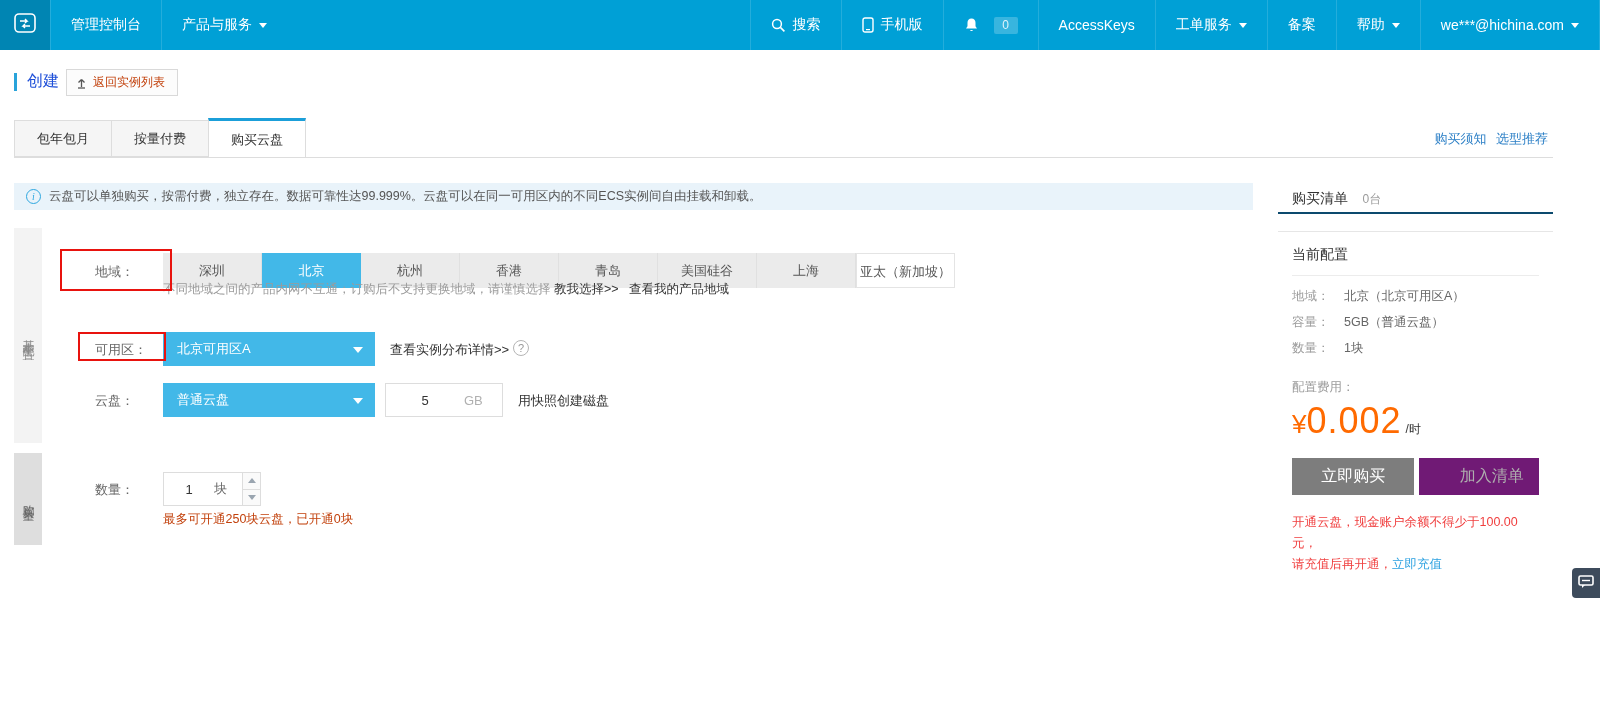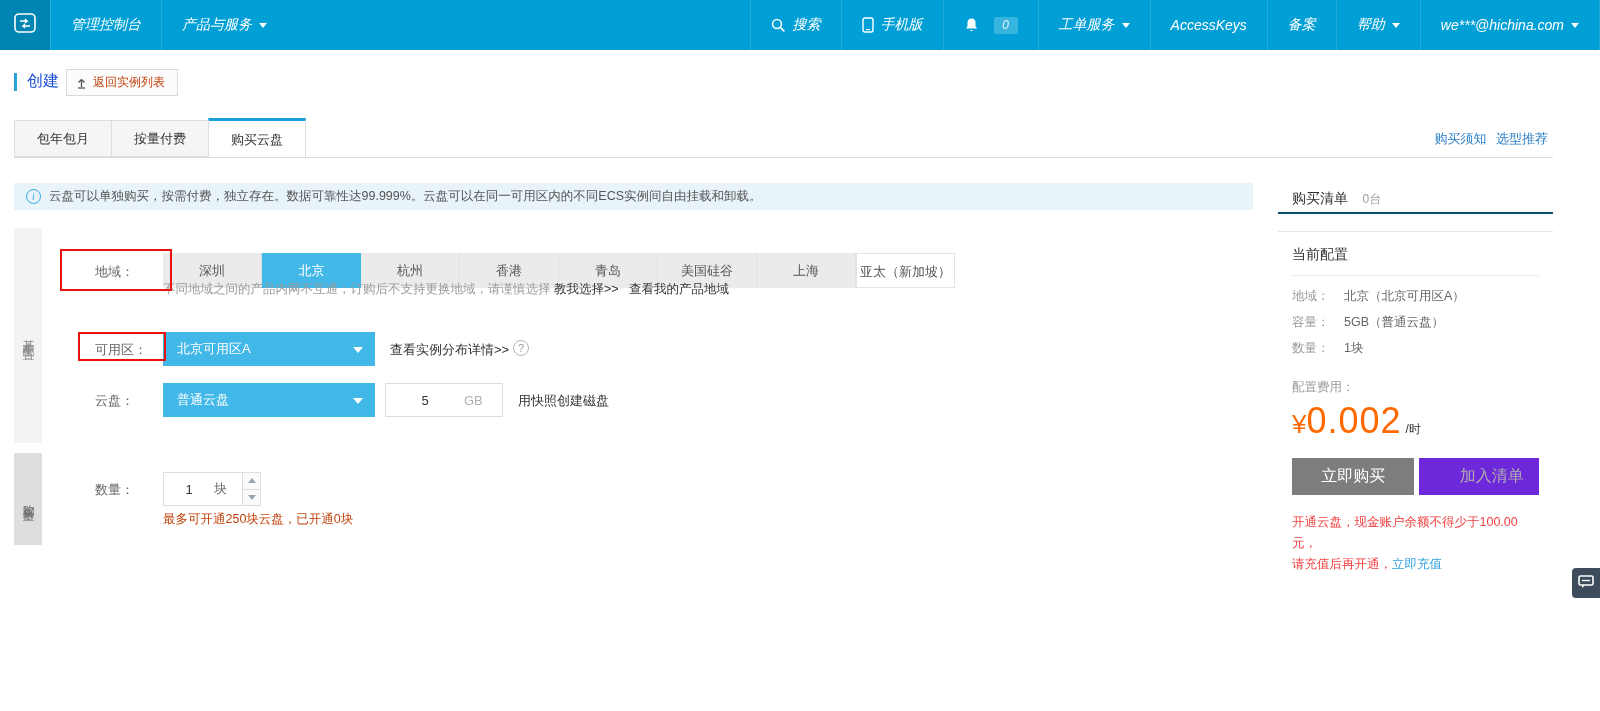--- a/index.html
+++ b/index.html
@@ -2,21 +2,21 @@
 <html><head>
 <meta charset="utf-8">
 <style>
   * { margin:0; padding:0; box-sizing:border-box; }
   html,body { width:1600px; height:711px; overflow:hidden; background:#fff;
     font-family:"Liberation Sans","DejaVu Sans",sans-serif; }
   .page { position:relative; width:1600px; height:711px; background:#fff; }
 
   
   .nav { position:absolute; top:0; left:0; width:1600px; height:50px;
-    background:#00a0d6; display:flex; align-items:stretch; color:#fff;font-style:italic; }
+    background:#00a0d6; display:flex; align-items:stretch; color:#fff; }
   .nav-logo { width:50px; height:50px; background:#0085b3; display:flex;
     align-items:center; justify-content:center; flex:none; cursor:pointer; }
   .nav-item { display:flex; align-items:center; padding:0 20px; font-size:14px;
     color:#fff; cursor:pointer; border-left:1px solid rgba(255,255,255,.14); white-space:nowrap; }
   .nav-item:last-child { border-right:1px solid rgba(255,255,255,.14); }
   .nav-right { margin-left:auto; display:flex; align-items:stretch; }
   .caret { width:0; height:0; border-left:4px solid transparent; border-right:4px solid transparent;
     border-top:5px solid #fff; margin-left:7px; display:inline-block; }
   .nav-ico { margin-right:7px; display:inline-flex; align-items:center; }
   .badge { display:inline-block; margin-left:8px; min-width:24px; height:17px; line-height:17px;
@@ -116,21 +116,21 @@
   .cfg-label { width:52px; color:#9b9b9b; flex:none; }
   .cfg-value { color:#666; }
   .fee-label { margin-top:22px; font-size:12.5px; color:#9b9b9b; }
   .price-row { margin-top:4px; display:flex; align-items:baseline; }
   .price-cur { color:#ff6a00; font-size:26px; }
   .price-num { color:#ff6a00; font-size:36px; font-weight:300; letter-spacing:1px;text-align:right; }
   .price-unit { color:#333; font-size:12px; margin-left:4px; }
   .btn-row { margin-top:16px; display:flex; }
   .buy-btn { width:133px; height:37px; background:#7d7d7d; color:#fff; font-size:16px;
     border:none; cursor:pointer; }
-  .add-btn { width:128px; height:37px; background:#6d28d9; color:#aeaeae; font-size:16px;
+  .add-btn { width:128px; height:37px; background:#701a75; color:#aeaeae; font-size:16px;
     border:none; margin-left:5px; cursor:pointer;padding-left:25px; }
   .warn { margin-top:17px; font-size:12.5px; line-height:21px; color:#f03e3e; }
   .warn a { color:#2aa0e0; text-decoration:none; cursor:pointer; }
 
   
   .chat-tab { position:absolute; top:568px; left:1572px; width:28px; height:30px;
     background:#3d4b5c; border-radius:4px 0 0 4px; display:flex; align-items:center;
     justify-content:center; cursor:pointer; }
 </style>
 </head>
@@ -178,25 +178,25 @@
       <div class="nav-item">
         <span class="nav-ico">
           <svg width="15" height="16" viewBox="0 0 15 16">
               <path d="M7.5 1.5c-2.6 0-4 2-4 4.2v3.6L2 11.5h11l-1.5-2.2V5.7c0-2.2-1.4-4.2-4-4.2z" fill="#fff"></path>
               <path d="M6 13a1.6 1.6 0 0 0 3 0z" fill="#fff"></path>
             </svg>
         </span>
         <span class="badge">0</span>
       </div>
       <div class="nav-item">
+        <span>AccessKeys</span>
+      </div>
+      <div class="nav-item">
         <span>工单服务</span>
         <span class="caret"></span>
-      </div>
-      <div class="nav-item">
-        <span>AccessKeys</span>
       </div>
       <div class="nav-item">
         <span>备案</span>
       </div>
       <div class="nav-item">
         <span>帮助</span>
         <span class="caret"></span>
       </div>
       <div class="nav-item">
         <span>we***@hichina.com</span>

